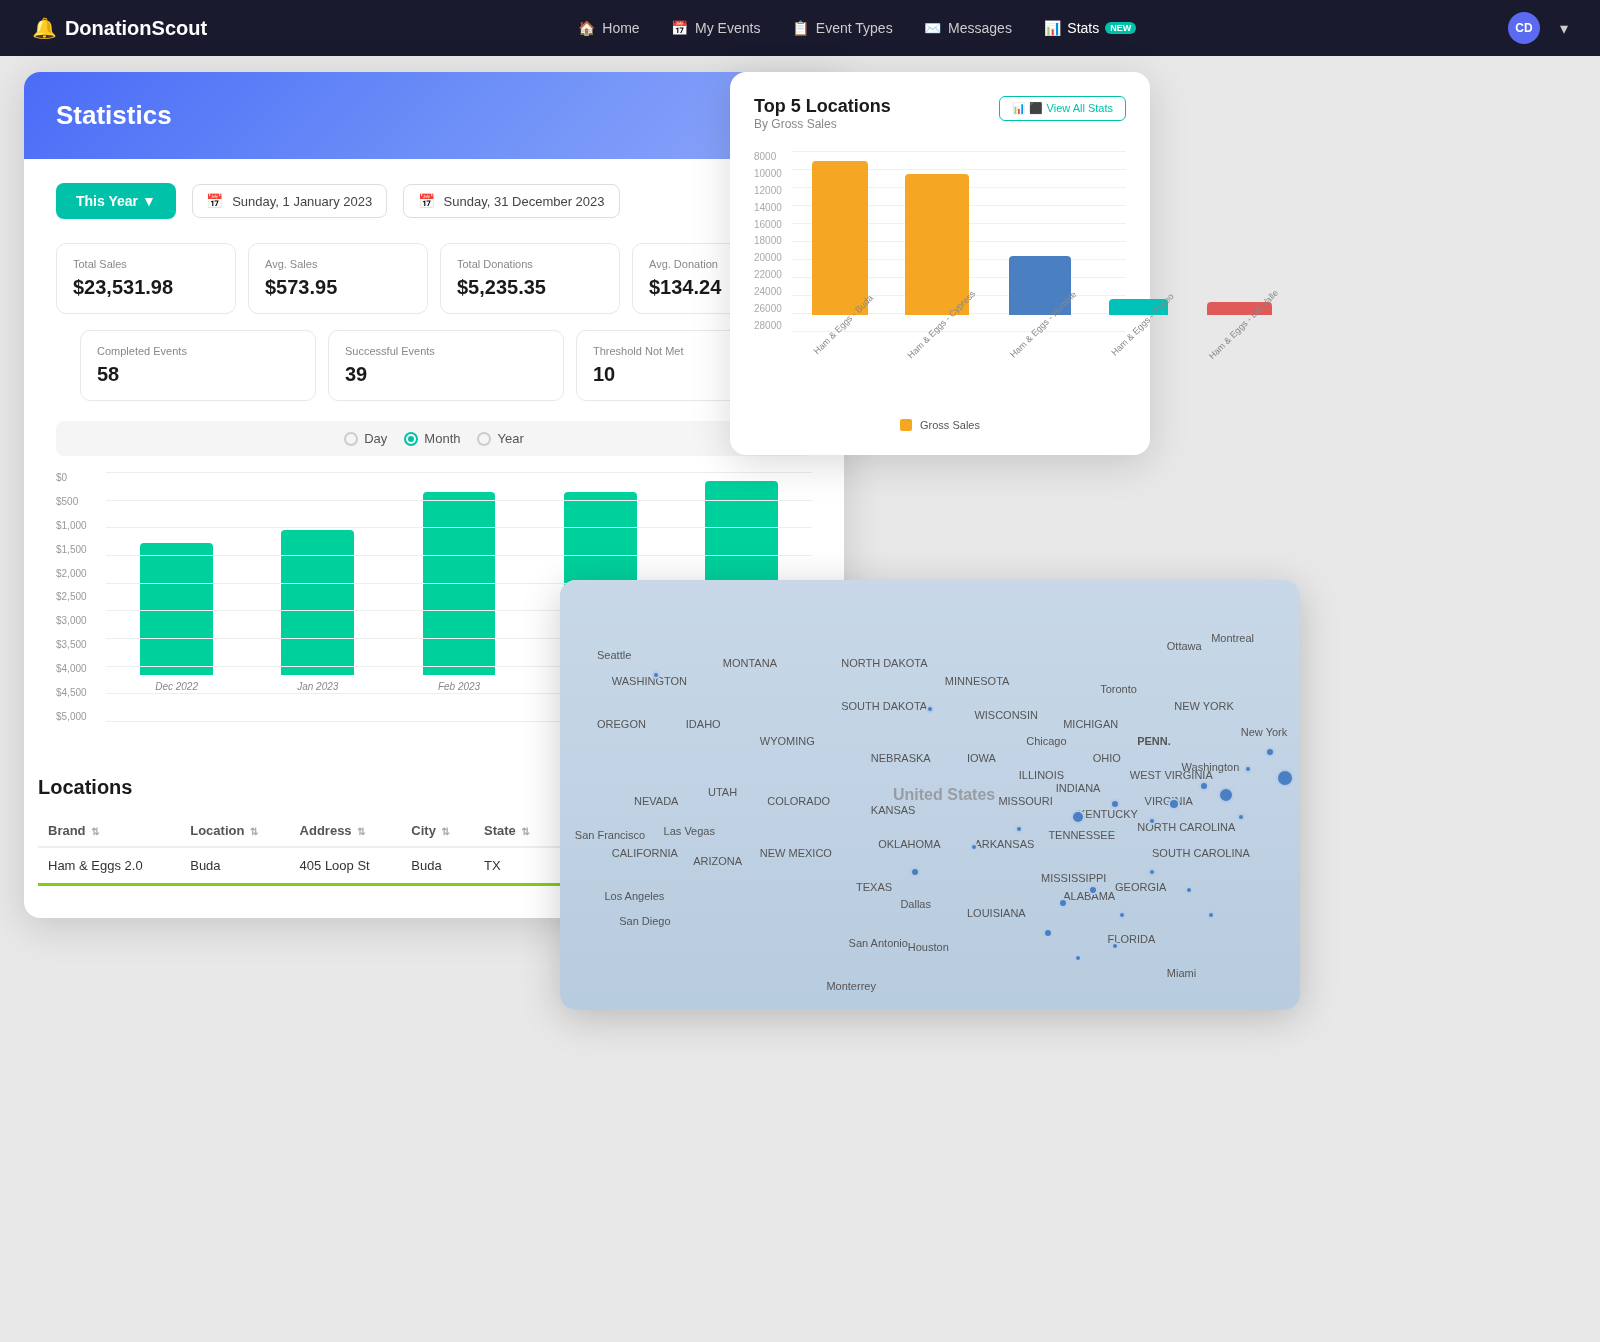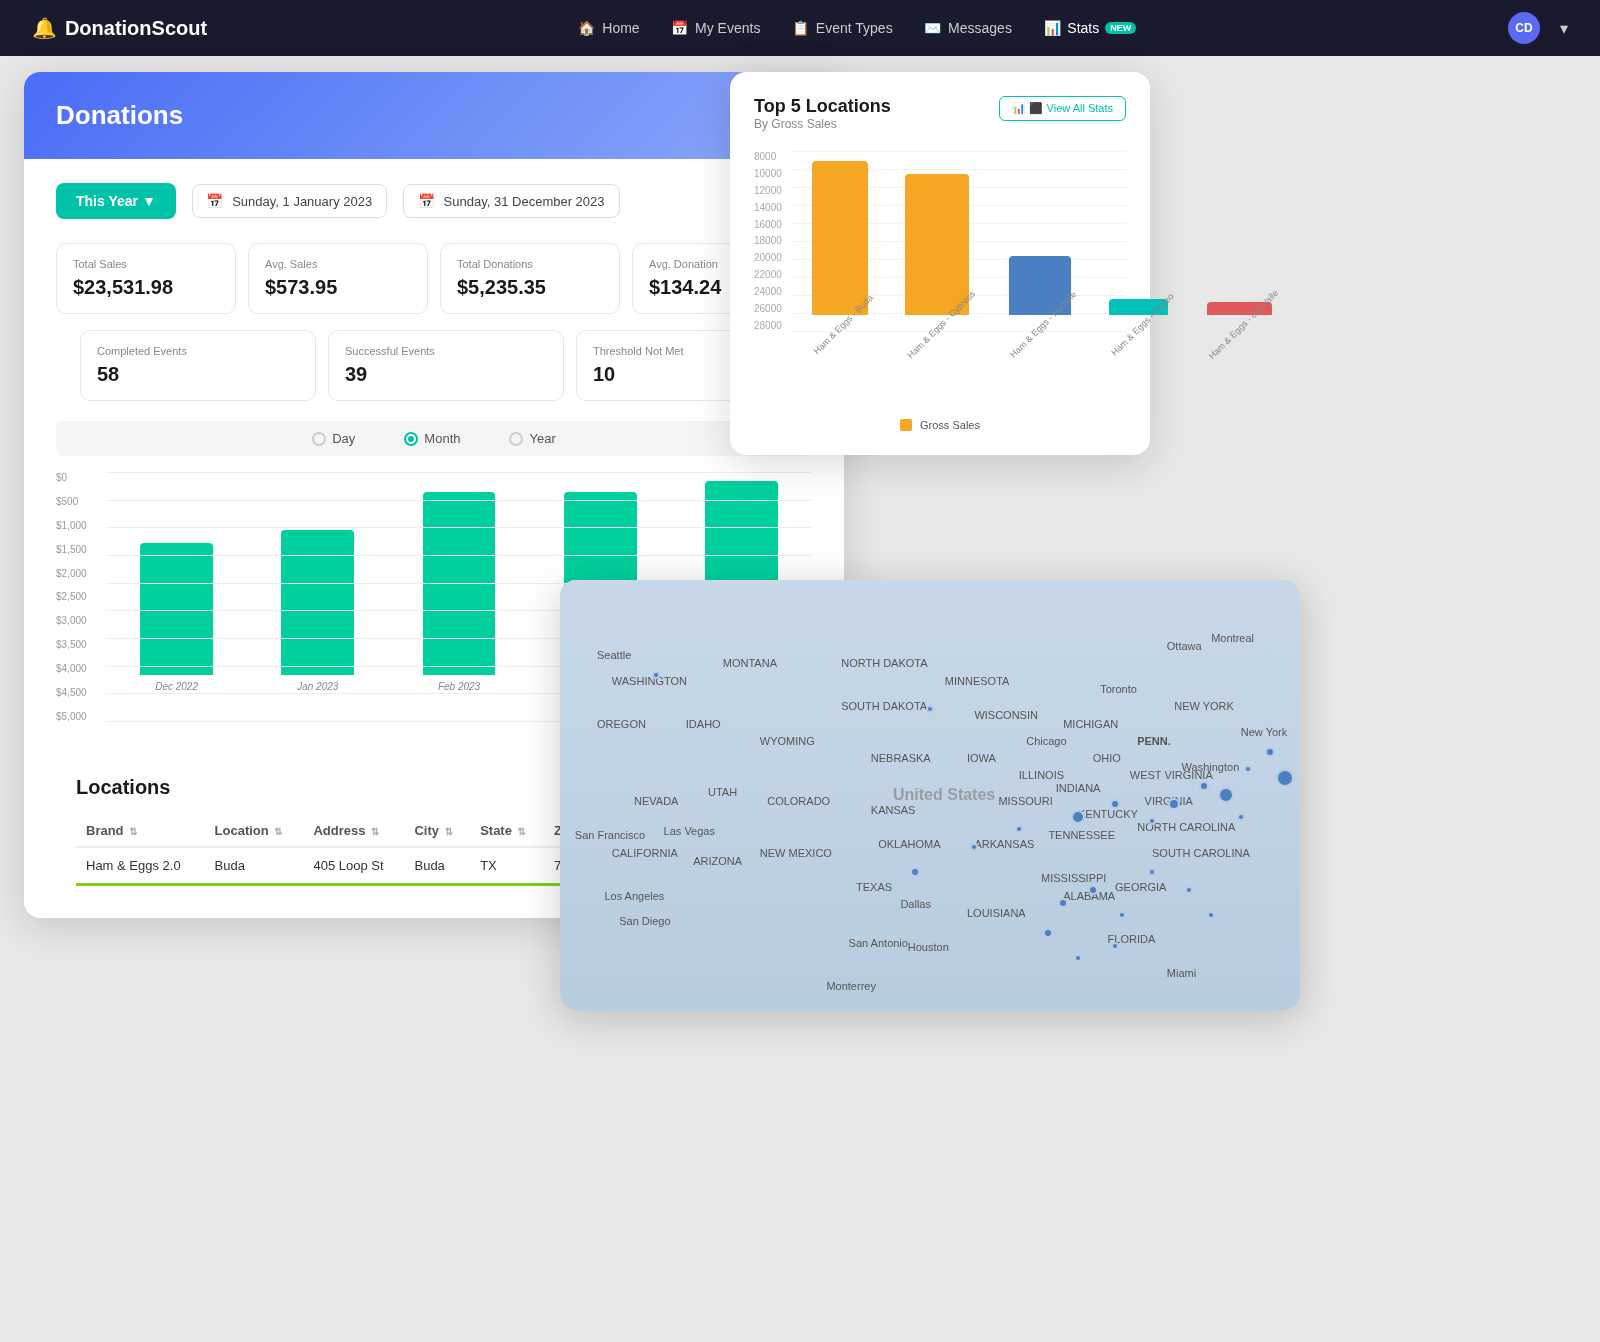--- a/index.html
+++ b/index.html
@@ -156,21 +156,21 @@
     }
 
     
     .chart-toggle-row {
       background: #f5f5f5;
       border-radius: 8px;
       padding: 10px 0;
       display: flex;
       align-items: center;
       justify-content: center;
-      gap: 49px;
+      gap: 17px;
       margin-bottom: 16px;
     }
     .toggle-option {
       display: flex;
       align-items: center;
       gap: 6px;
       font-size: 13px;
       cursor: pointer;
       color: #555;
     }
@@ -244,21 +244,21 @@
     }
     .bar-label {
       font-size: 10px;
       color: #888;
       margin-top: 6px;
       white-space: nowrap;
     }
 
     
     .locations-section {
-      padding: 0 52px 32px;
+      padding: 0 14px 32px;
     }
     .locations-title {
       font-size: 20px;
       font-weight: 700;
       color: #1a1a1a;
       margin-bottom: 16px;
     }
     .locations-table {
       width: 100%;
       border-collapse: collapse;
@@ -456,21 +456,21 @@
     </a>
   </div>
   <div class="nav-right">
     <div class="nav-avatar">CD</div>
     <span style="color:#ccc">▾</span>
   </div>
 </nav>
 
 <div class="main-card">
   <div class="stats-header">
-    <div class="stats-title">Donations</div>
+    <div class="stats-title">Statistics</div>
   </div>
   <div class="stats-body">
 
     <div class="filter-row">
       <button class="filter-btn">This Year ▼</button>
       <div class="date-picker">
         <span class="cal-icon">📅</span>
         <span>Sunday, 1 January 2023</span>
       </div>
       <div class="date-picker">

